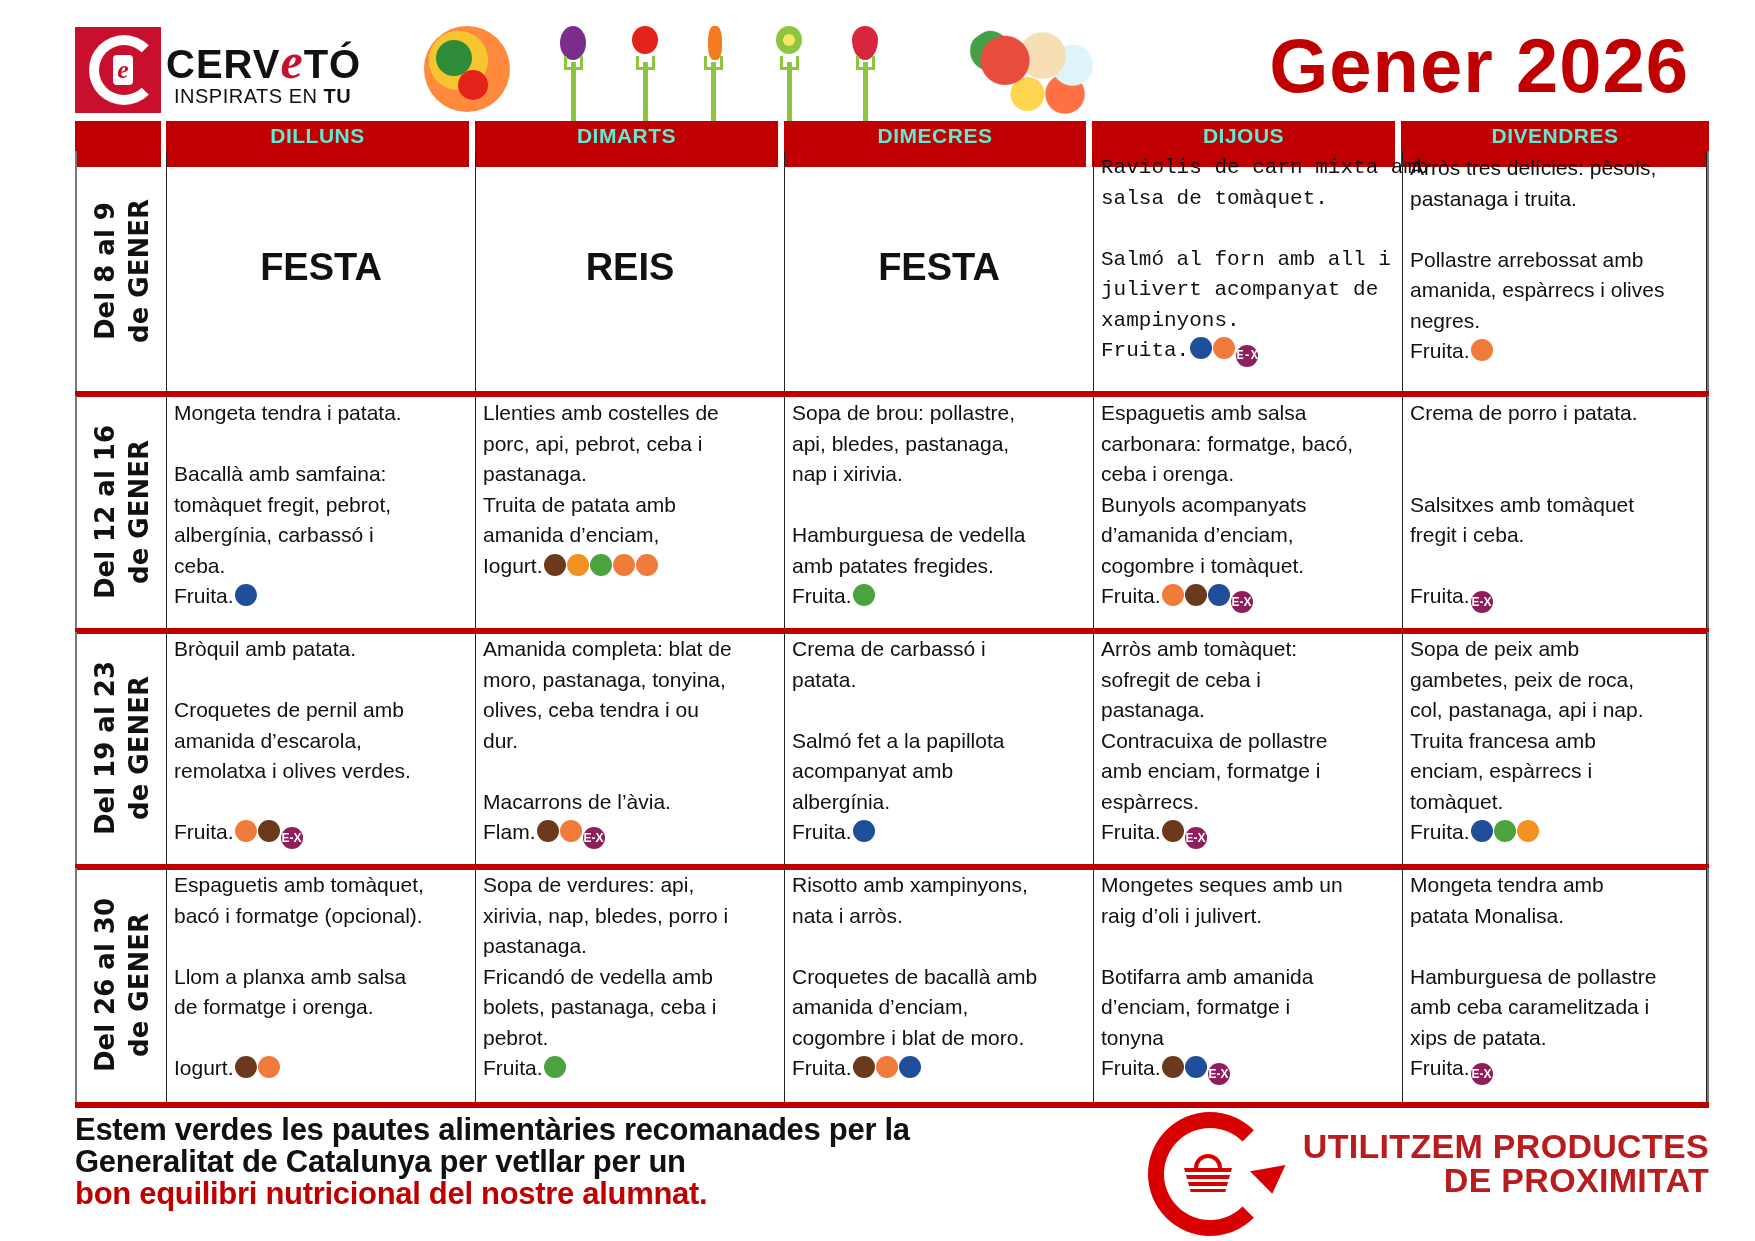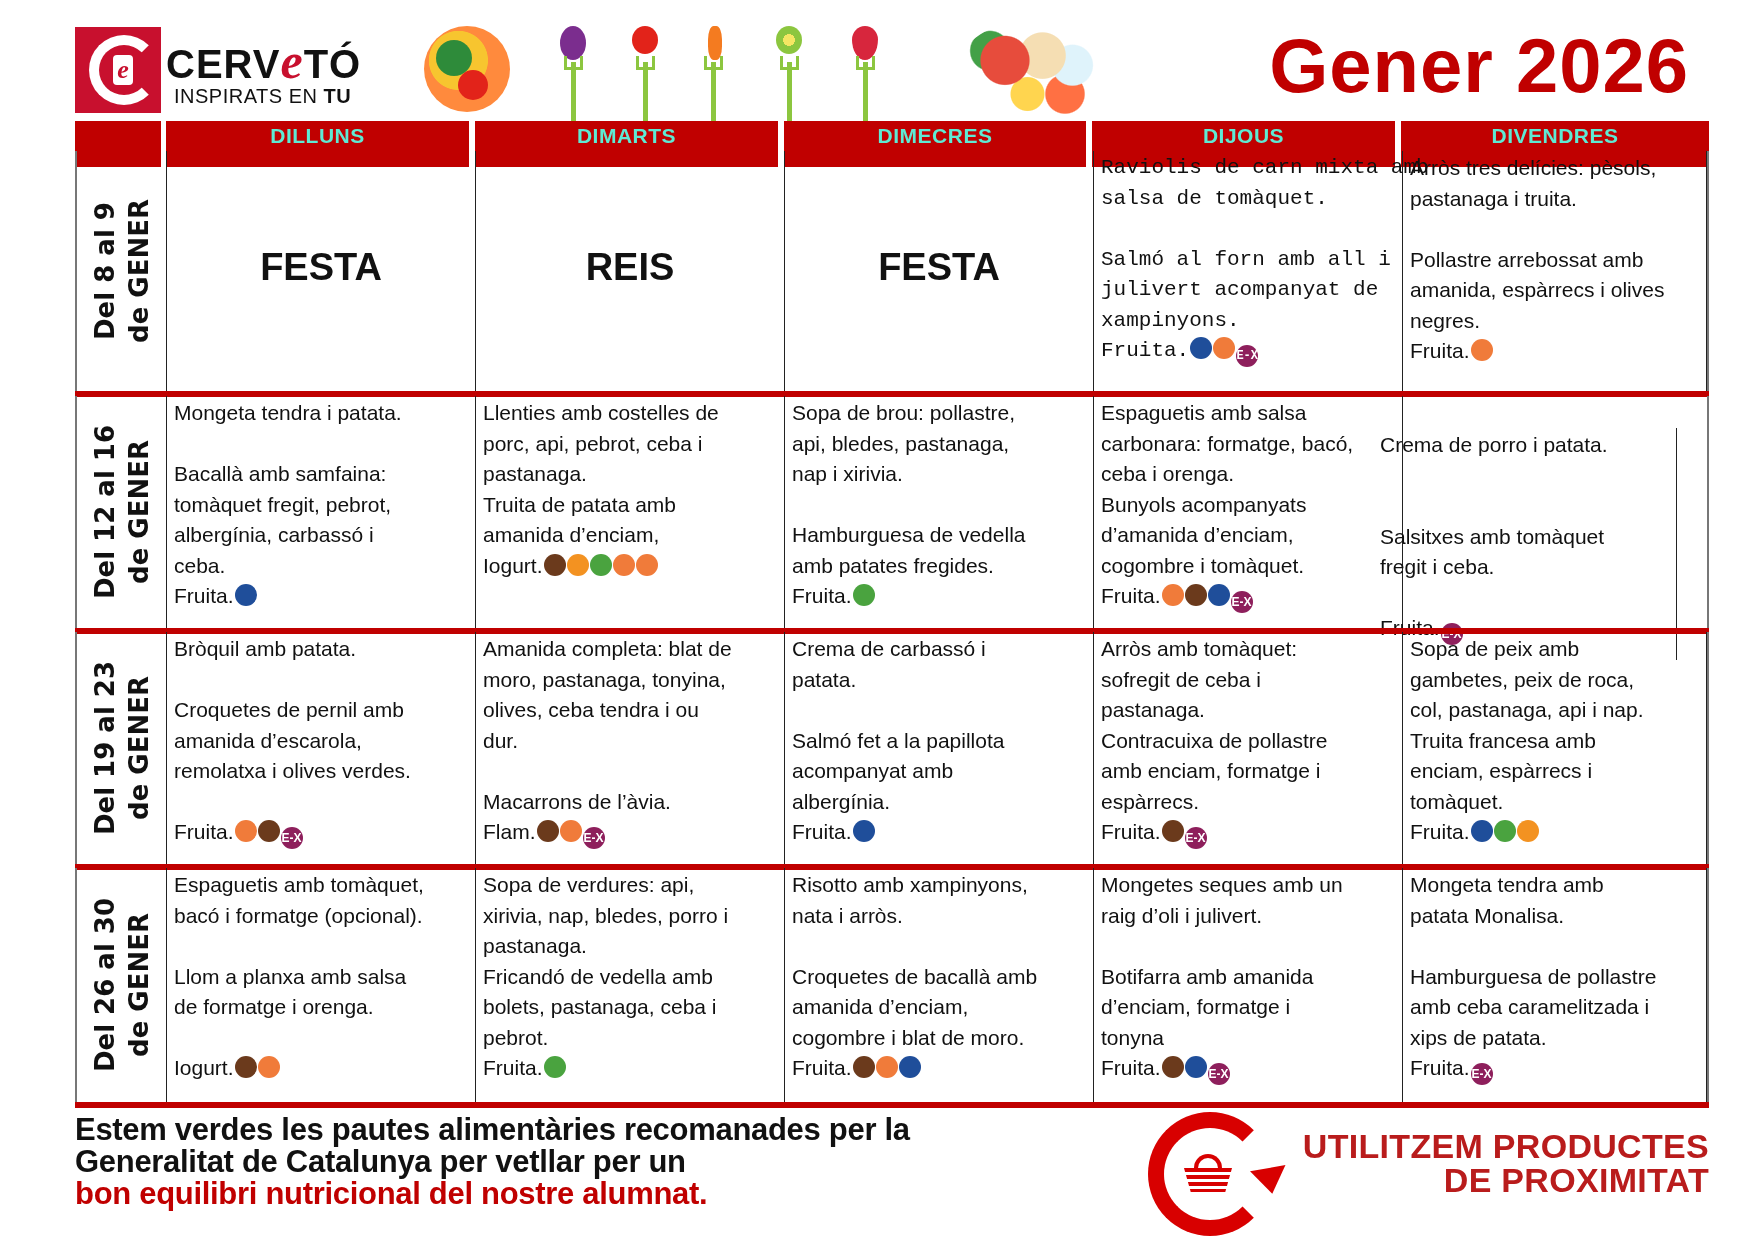--- a/index.html
+++ b/index.html
@@ -182,21 +182,21 @@
         </div>
         <div class="day-cell" style="left: 1017px; width: 309px;">
           <span class="line">Espaguetis amb salsa</span>
           <span class="line">carbonara: formatge, bacó,</span>
           <span class="line">ceba i orenga.</span>
           <span class="line">Bunyols acompanyats</span>
           <span class="line">d’amanida d’enciam,</span>
           <span class="line">cogombre i tomàquet.</span>
           <span class="line"><span>Fruita.</span><span class="allergen gluten"></span><span class="allergen milk"></span><span class="allergen fish"></span><span class="allergen sulfite">E-X</span></span>
         </div>
-        <div class="day-cell" style="left: 1296px; width: 304px; margin-top: 32px;">
+        <div class="day-cell" style="left: 1326px; width: 304px;">
           <span class="line">Crema de porro i patata.</span>
           <span class="line"></span>
           <span class="line"></span>
           <span class="line">Salsitxes amb tomàquet</span>
           <span class="line">fregit i ceba.</span>
           <span class="line"></span>
           <span class="line"><span>Fruita.</span><span class="allergen sulfite">E-X</span></span>
         </div>
         <div class="bottom-bar"></div>
       </div>

